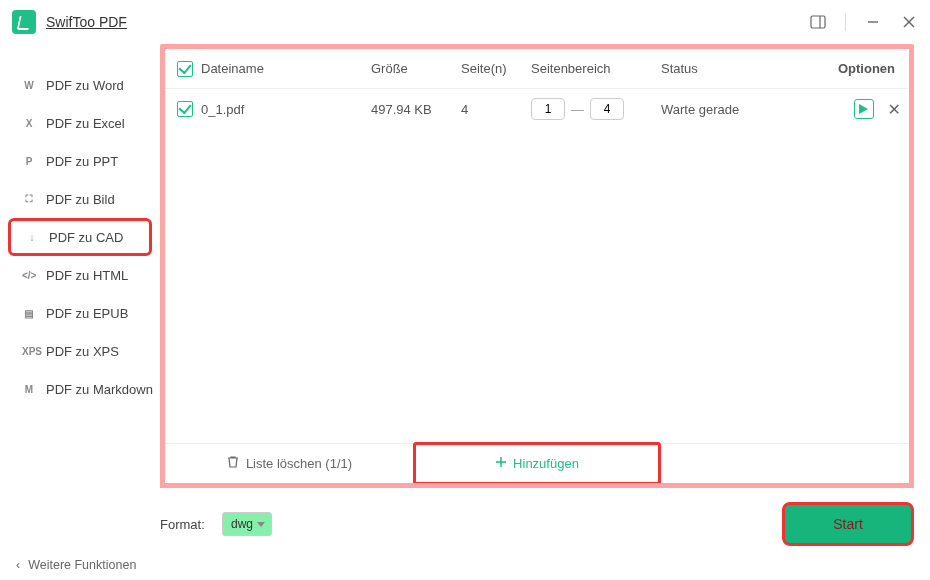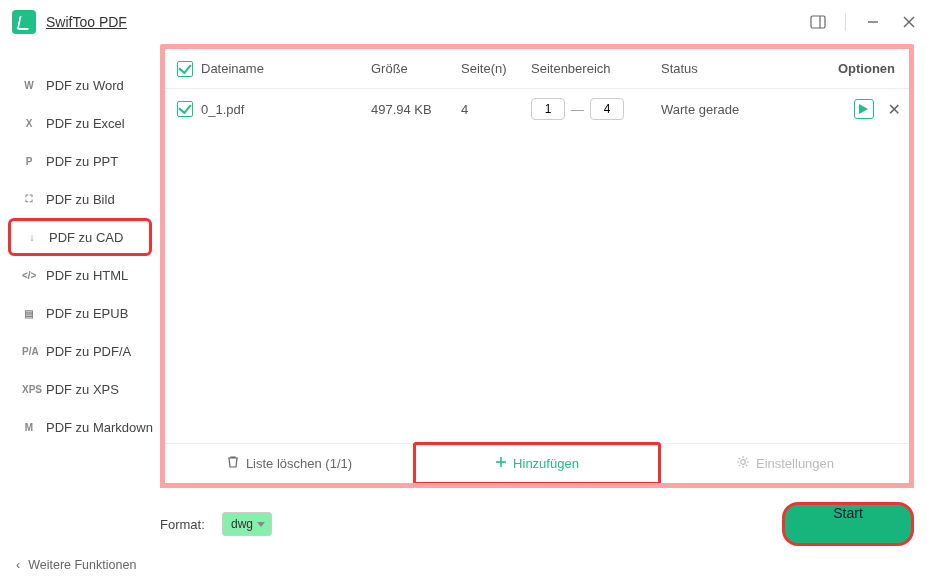--- a/index.html
+++ b/index.html
@@ -213,23 +213,23 @@
     border-radius: 3px;
     display:flex; align-items:center; justify-content:center;
     cursor:pointer;
     color:#555;
     background:#fff;
   }
   .start-btn {
     margin-left: auto;
     width: 126px; height: 38px;
     background: #17b57c;
-    color: #0f172a;
-    border-radius: 16px;
-    display: flex; align-items: flex-start; justify-content: center;
+    color: #7f1d1d;
+    border-radius: 8px;
+    display: flex; align-items: center; justify-content: center;
     font-size: 14px;
     cursor: pointer;
     border: 3px solid #e33;
     box-sizing: content-box;
   }
   .opt-head { text-align:right; padding-right:6px;font-weight:bold;}
 </style>
 </head>
 <body>
 
@@ -280,24 +280,20 @@
       <span class="side-icon">↓</span>
       <span>PDF zu CAD</span>
     </div>
     <div class="side-item">
       <span class="side-icon">&lt;/&gt;</span>
       <span>PDF zu HTML</span>
     </div>
     <div class="side-item">
       <span class="side-icon">▤</span>
       <span>PDF zu EPUB</span>
-    </div>
-    <div class="side-item">
-      <span class="side-icon">P/A</span>
-      <span>PDF zu PDF/A</span>
     </div>
     <div class="side-item">
       <span class="side-icon">XPS</span>
       <span>PDF zu XPS</span>
     </div>
     <div class="side-item">
       <span class="side-icon">M</span>
       <span>PDF zu Markdown</span>
     </div>
 
@@ -351,29 +347,20 @@
         </div>
         <div class="ta add highlighted">
           <span>
             <svg width="12" height="12" viewBox="0 0 12 12" stroke="#1fbf87" stroke-width="1.6">
                 <line x1="6" y1="1" x2="6" y2="11"></line>
                 <line x1="1" y1="6" x2="11" y2="6"></line>
               </svg>
           </span>
           <span>Hinzufügen</span>
         </div>
-        <div class="ta settings">
-          <span>
-            <svg width="14" height="14" viewBox="0 0 14 14" fill="none" stroke="#bbb" stroke-width="1.2">
-                <circle cx="7" cy="7" r="2.3"></circle>
-                <path d="M7 1v2M7 11v2M1 7h2M11 7h2M2.8 2.8l1.4 1.4M9.8 9.8l1.4 1.4M11.2 2.8L9.8 4.2M4.2 9.8l-1.4 1.4"></path>
-              </svg>
-          </span>
-          <span>Einstellungen</span>
-        </div>
       </div>
     </div>
 
     <div class="bottom">
       <div class="bl" style="align-items:center;">
         <span class="lbl">Format:</span>
         <div class="sel">
           <span>dwg</span>
         </div>
         <div class="start-btn">

